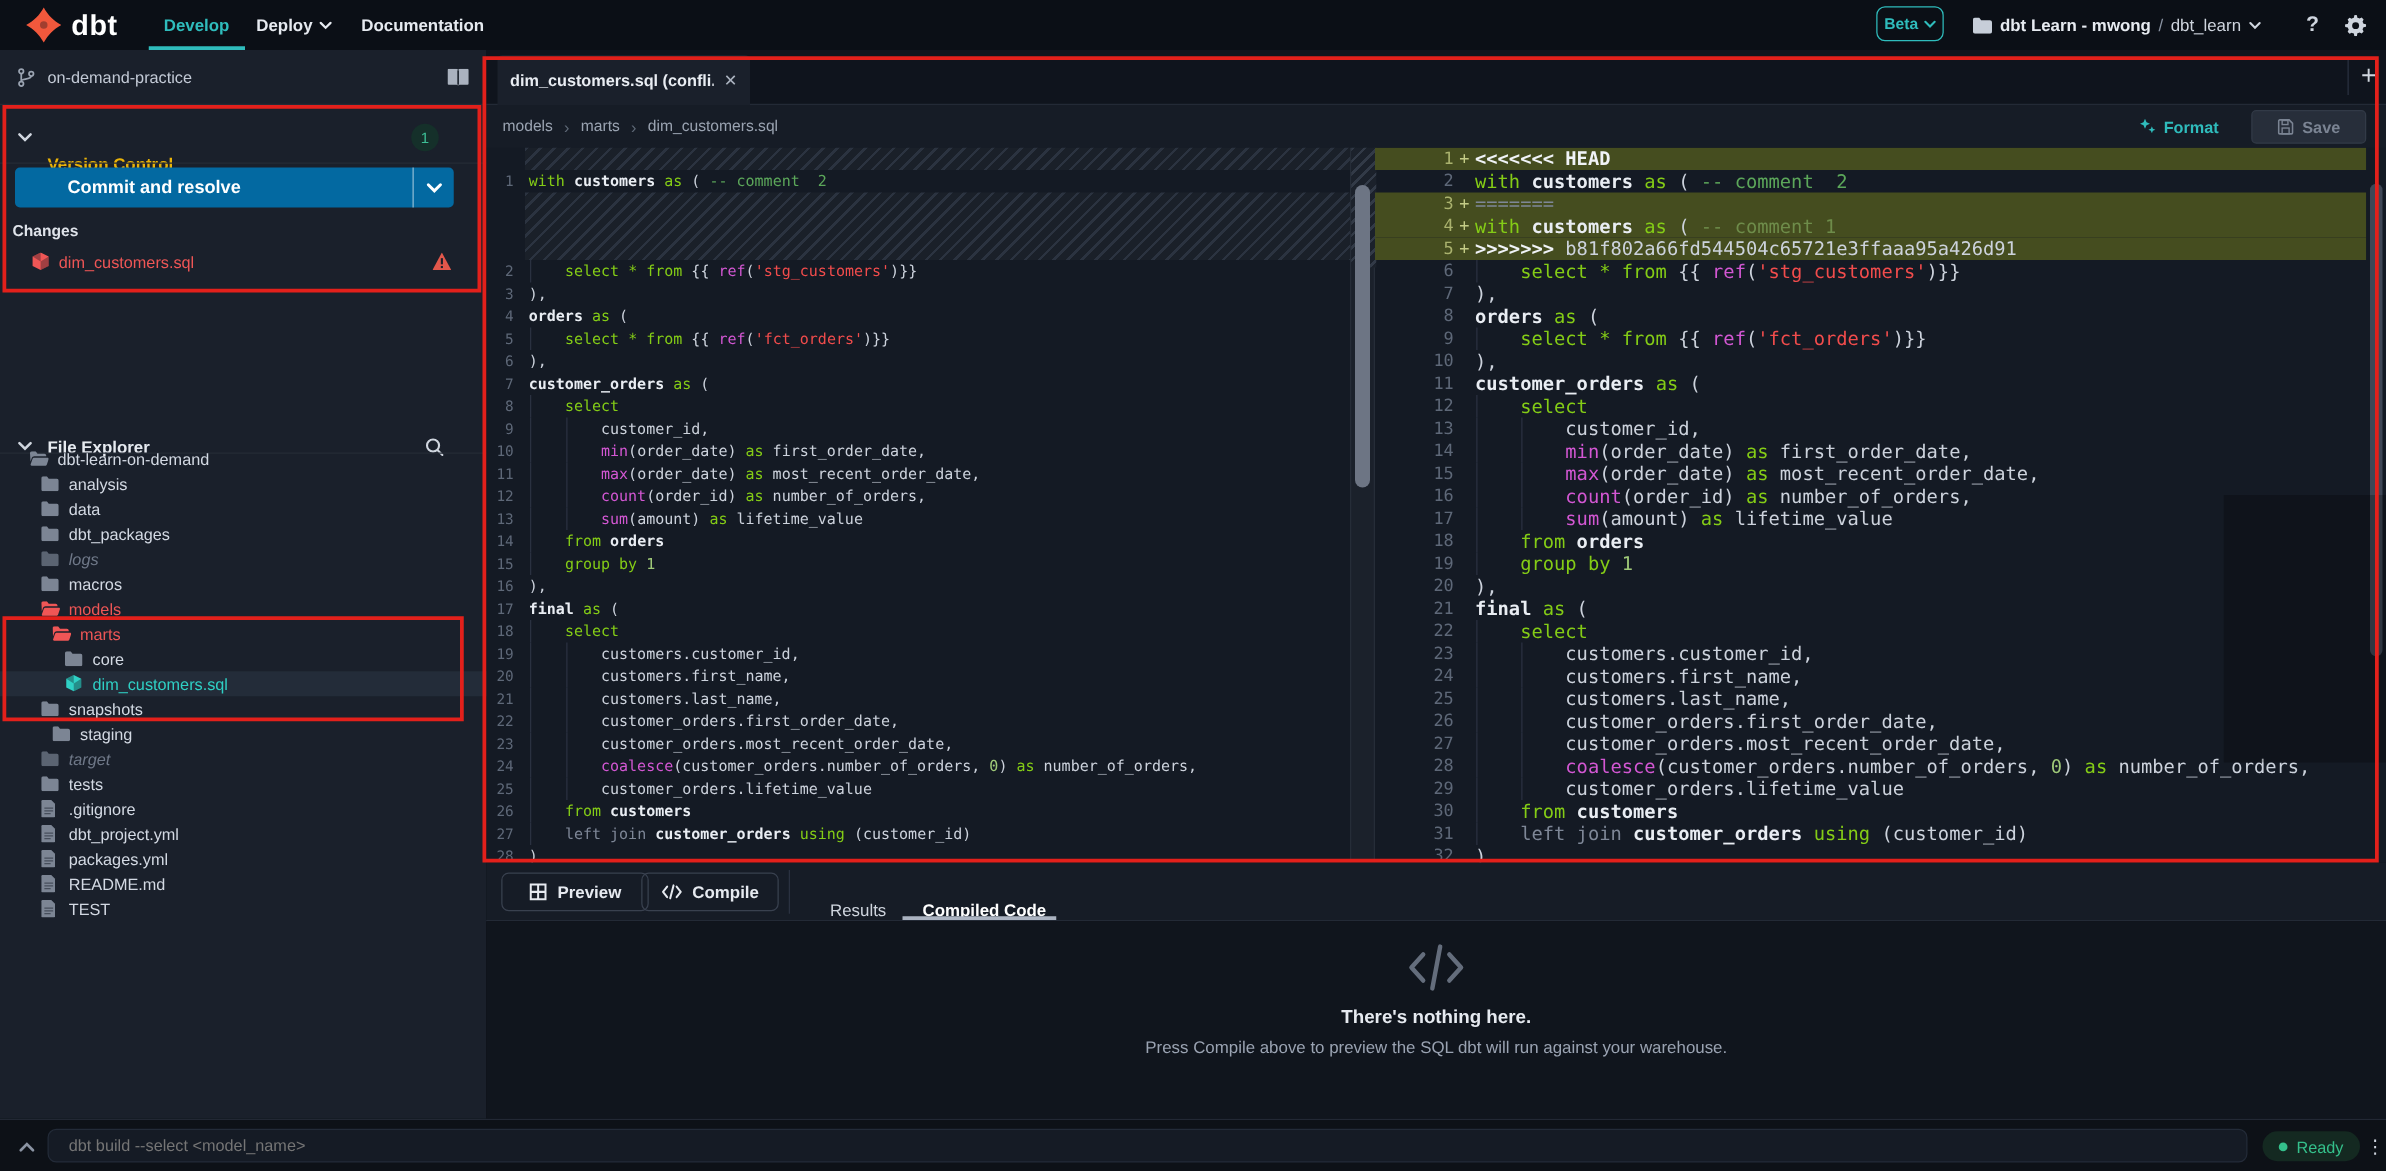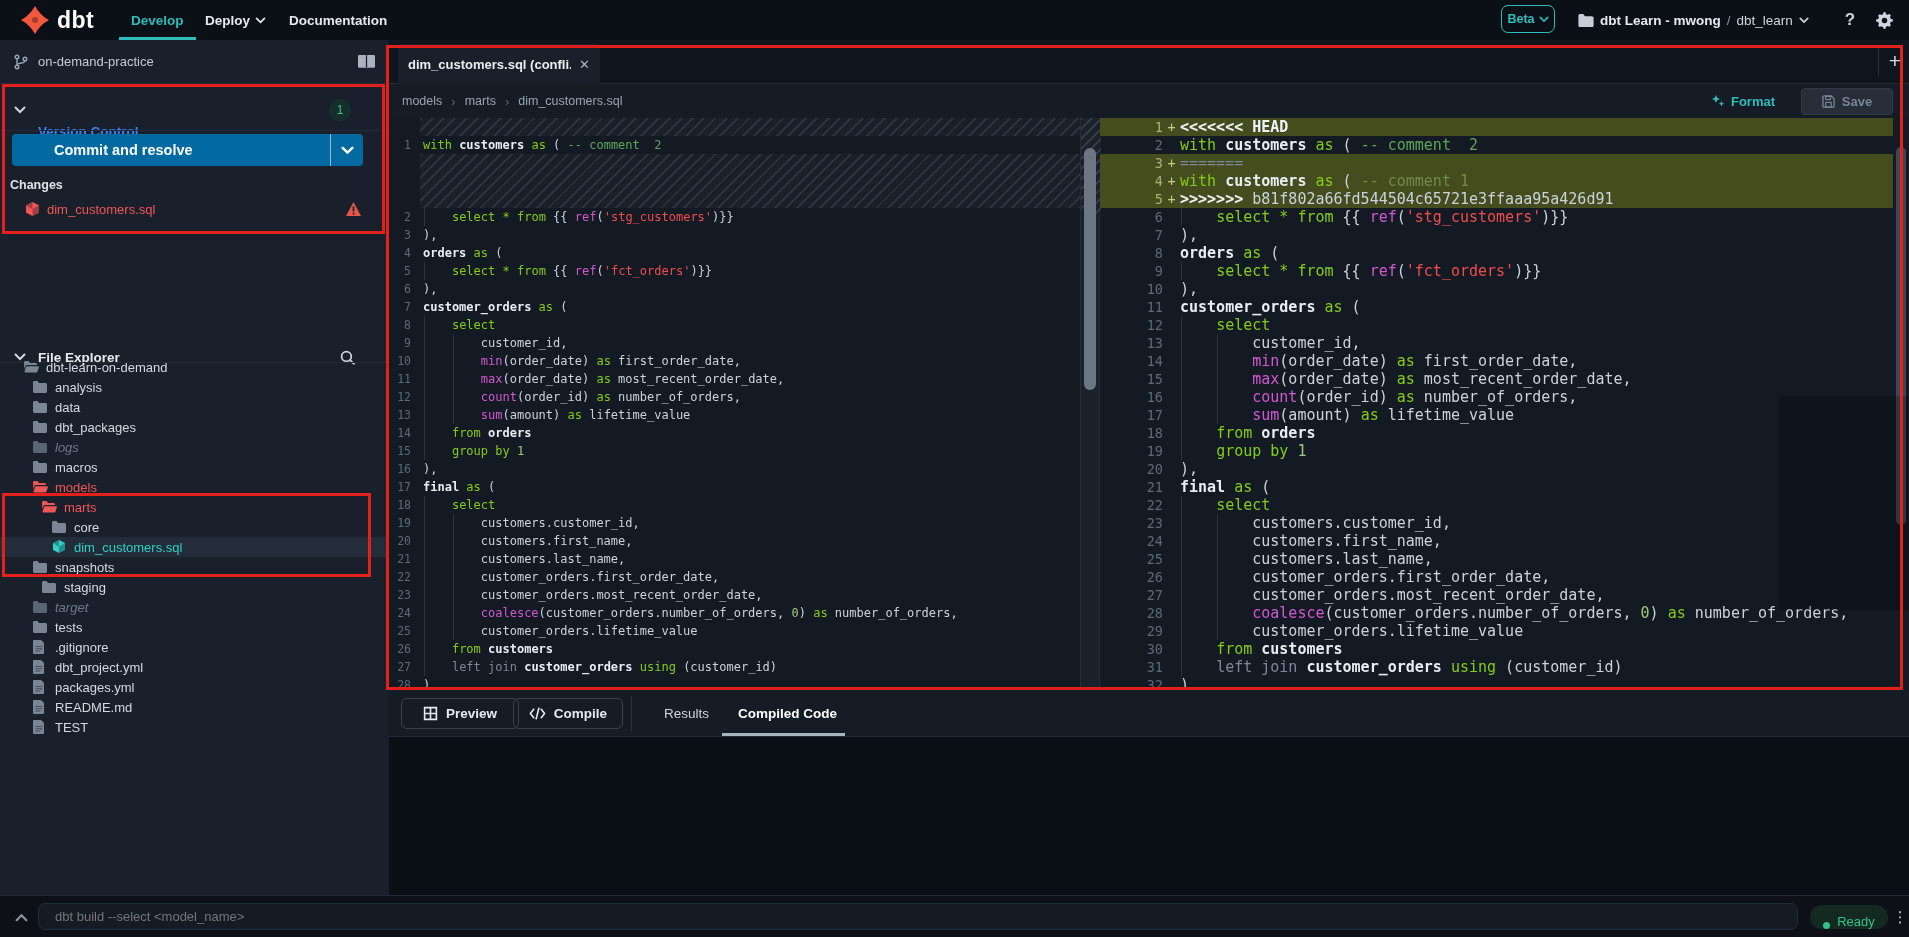--- a/index.html
+++ b/index.html
@@ -23,21 +23,21 @@
   .proj-branch { color:#cfd5de; }
   .nav-icon-btn { position:absolute; top:8px; width:24px; height:24px; display:flex; align-items:center; justify-content:center; cursor:pointer; }
   #help-btn { left:1838px; color:#cfd5de; font-size:17px; font-weight:bold; }
   #gear-btn { left:1872px; }
 
   
   #sidebar { position:absolute; left:0; top:40px; width:389px; height:855px; background:#1a202b; }
   #branch-row { position:absolute; left:0; top:0; width:389px; height:44px; display:flex; align-items:center; padding:0 14px; gap:10px; border-bottom:1px solid #252b36; }
   #branch-name { font-size:13px; color:#c3cad6; flex:1; }
   #vc-header { position:absolute; left:0; top:50px; width:389px; height:40px; display:flex; align-items:center; padding:0 14px; gap:12px; }
-  #vc-title { font-size:13.5px; font-weight:bold; color:#3b82f6; flex:1;margin-top:42px; }
+  #vc-title { font-size:13.5px; font-weight:bold; color:#eab308; flex:1;margin-top:42px; }
   #vc-badge { width:22px; height:22px; border-radius:50%; background:#15302a; color:#3dbf96; font-size:12px; display:flex; align-items:center; justify-content:center; margin-right:24px; }
   #vc-divider { position:absolute; left:0; top:90px; width:389px; height:1px; background:#252b36; }
   #commit-btn { position:absolute; left:12px; top:94px; width:351px; height:32px; background:#0369a1; border-radius:4px; display:flex; cursor:pointer; }
   #commit-label { flex:1; display:flex; align-items:center; padding-left:42px; color:#fff; font-size:14.5px; font-weight:bold; }
   #commit-caret { width:33px; border-left:1px solid rgba(255,255,255,.55); display:flex; align-items:center; justify-content:center; }
   #changes-label { position:absolute; left:10px; top:138px; font-size:12.5px; font-weight:bold; color:#dfe3ea; }
   #changed-row { position:absolute; left:0; top:158px; width:389px; height:22px; display:flex; align-items:center; cursor:pointer; }
   #changed-row .cicon { margin-left:25px; width:15px; display:flex; }
   #changed-row .clabel { margin-left:7px; font-size:13px; color:#ef5656; flex:1; }
   #changed-row .cwarn { margin-right:28px; display:flex; }
@@ -103,35 +103,35 @@
   .c-t{color:#ccd2dc} .c-b{color:#e9edf3;font-weight:bold}
 
   #dark-overlay { position:absolute; left:1390px; top:278px; width:440px; height:214px; background:rgba(0,0,0,.24); pointer-events:none; }
 
   
   #resultbar { position:absolute; left:389px; top:690px; width:1520px; height:47px; background:#161c26; border-bottom:1px solid #232a36; }
   .rb-btn { position:absolute; top:8px; height:31px; border:1px solid #39414f; border-radius:6px; display:flex; align-items:center; justify-content:center; gap:8px; color:#e6eaf0; font-size:13.5px; font-weight:bold; cursor:pointer; background:transparent; }
   #preview-btn { left:12px; width:118px; }
   #compile-btn { left:124px; width:110px; }
   #rb-divider { position:absolute; left:242px; top:6px; width:1px; height:35px; background:#2a3140; }
-  .rb-tab { position:absolute; top:16px; height:46px; display:flex; align-items:flex-start; font-size:13.5px; cursor:pointer; color:#cfd5de; }
+  .rb-tab { position:absolute; top:0; height:46px; display:flex; align-items:flex-end; font-size:13.5px; cursor:pointer; color:#cfd5de; }
   #tab-results { left:275px; }
   #tab-compiled { left:349px; font-weight:bold; color:#fff; }
   #compiled-underline { position:absolute; left:333px; top:43px; width:123px; height:3px; background:#aab2c0; }
 
   #resultarea { position:absolute; left:389px; top:737px; width:1520px; height:158px; background:#10151d; }
   #empty-state { position:absolute; left:0; top:18px; width:1520px; display:flex; flex-direction:column; align-items:center; }
   #empty-title { margin-top:12px; font-size:15px; font-weight:bold; color:#e6eaf0; }
   #empty-sub { margin-top:8px; font-size:13.5px; color:#9aa3b2; }
 
   
   #cmdbar { position:absolute; left:0; top:895px; width:1909px; height:42px; background:#0d1117; border-top:1px solid #222834; }
   #cmd-expand { position:absolute; left:8px; top:8px; width:26px; height:26px; display:flex; align-items:center; justify-content:center; cursor:pointer; }
   #cmd-input { position:absolute; left:38px; top:7px; width:1760px; height:27px; background:#151b25; border:1px solid #232b38; border-radius:7px; color:#6f7888; font-size:13px; padding:0 16px; outline:none; font-family:"Liberation Sans", sans-serif; }
-  #ready-pill { position:absolute; left:1810px; top:9px; width:78px; height:24px; border-radius:12px; background:#142921; display:flex; align-items:flex-end; justify-content:center; gap:7px; color:#34c08b; font-size:13px; cursor:pointer; }
+  #ready-pill { position:absolute; left:1810px; top:9px; width:78px; height:24px; border-radius:12px; background:#142921; display:flex; align-items:center; justify-content:center; gap:7px; color:#34c08b; font-size:13px; cursor:pointer; }
   #ready-dot { width:7px; height:7px; border-radius:50%; background:#34c08b; }
   #cmd-kebab { position:absolute; left:1892px; top:9px; width:16px; height:24px; color:#cfd5de; font-size:15px; display:flex; align-items:center; justify-content:center; cursor:pointer; letter-spacing:0; }
 
   
   .annot { position:absolute; border:3px solid #e3201b; pointer-events:none; }
   #annot-vc { left:2px; top:84px; width:383px; height:150px; }
   #annot-models { left:2px; top:493px; width:369px; height:84px; }
   #annot-editor { left:386px; top:45px; width:1517px; height:645px; }
 </style>
 </head>
@@ -862,20 +862,29 @@
     <div id="rb-divider"></div>
     <div class="rb-tab" id="tab-results">
         <span>Results</span>
       </div>
     <div class="rb-tab" id="tab-compiled">
         <span>Compiled Code</span>
       </div>
     <div id="compiled-underline"></div>
   </section>
 
+  <section id="resultarea">
+    <div id="empty-state">
+      <svg width="46" height="38" viewBox="0 0 44 36">
+        <path d="M12 8L3 18l9 10M32 8l9 10-9 10M25 2L19 34" stroke="#646d7c" stroke-width="3.4" fill="none" stroke-linecap="round" stroke-linejoin="round"></path>
+      </svg>
+      <div id="empty-title">There's nothing here.</div>
+      <div id="empty-sub">Press Compile above to preview the SQL dbt will run against your warehouse.</div>
+    </div>
+  </section>
 
   <footer id="cmdbar">
     <div id="cmd-expand">
       <svg width="13" height="9" viewBox="0 0 12 8">
           <path fill="none" stroke="#8b94a3" stroke-width="2" stroke-linecap="round" d="M1.5 6.5L6 2l4.5 4.5"></path>
         </svg>
     </div>
     <input id="cmd-input" type="text" value="" placeholder="dbt build --select &lt;model_name&gt;" style="">
     <div id="ready-pill">
       <span id="ready-dot"></span>

